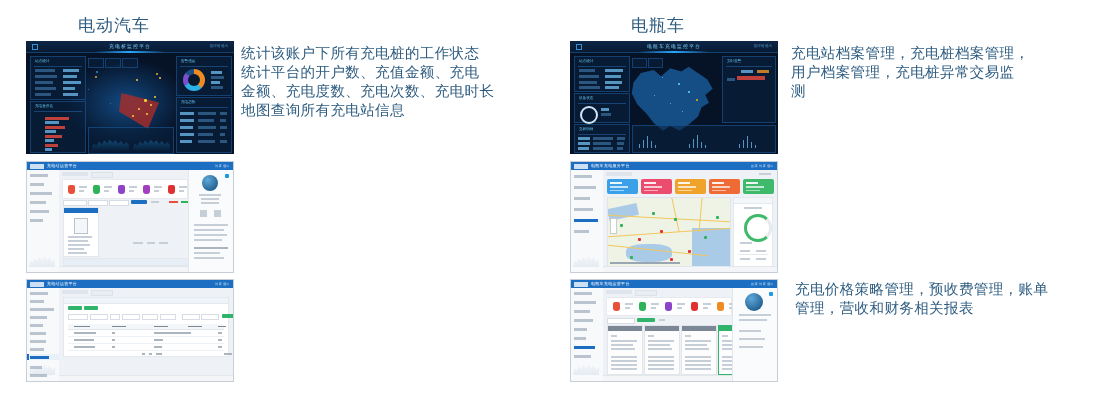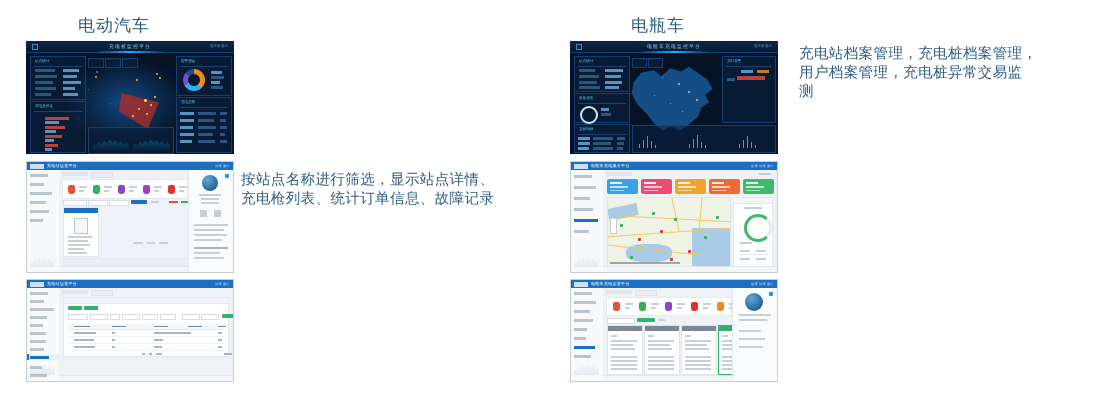--- a/index.html
+++ b/index.html
@@ -217,20 +217,24 @@
       </div>
 
       <div class="panel" style="left:62px;top:86px;width:84px;height:25px;">
         <div class="spark" style="left:3px;top:7px;width:37px;height:16px;"></div>
         <div class="spark" style="left:44px;top:7px;width:37px;height:16px;"></div>
       </div>
 
     </div>
   </div>
 
+  <div class="desc" style="left:241px;top:44px;width:310px;">统计该账户下所有充电桩的工作状态
+统计平台的开户数、充值金额、充电
+金额、充电度数、充电次数、充电时长
+地图查询所有充电站信息</div>
 
   <div class="shot light" style="left:26px;top:161px;width:208px;height:112px;">
     <div class="lt">
       <div class="lt-head">
         <div class="lt-logo"></div>
         <div class="lt-brand">充电站运营平台</div>
         <div class="lt-right">设置 退出</div>
       </div>
       <div class="lt-side">
         <div class="sb-item" style="top:4px;width:18px;"></div>
@@ -306,22 +310,20 @@
         <div class="sline" style="left:5px;top:59px;width:30px;"></div>
         <div class="sline" style="left:5px;top:64px;width:33px;"></div>
         <div class="sline" style="left:5px;top:69px;width:28px;"></div>
         <div class="sline" style="left:5px;top:77px;width:34px;background:#aab5c0;"></div>
         <div class="sline" style="left:5px;top:82px;width:26px;"></div>
         <div class="sline" style="left:5px;top:87px;width:30px;"></div>
       </div>
     </div>
   </div>
 
-  <div class="desc" style="left:241px;top:170px;width:310px;">按站点名称进行筛选，显示站点详情、
-充电枪列表、统计订单信息、故障记录</div>
 
   <div class="shot light" style="left:26px;top:279px;width:208px;height:103px;">
     <div class="lt">
       <div class="lt-head">
         <div class="lt-logo"></div>
         <div class="lt-brand">充电站运营平台</div>
         <div class="lt-right">设置 退出</div>
       </div>
       <div class="lt-side">
         <div class="sb-item" style="top:4px;width:18px;"></div>
@@ -477,21 +479,21 @@
         <div class="row b" style="left:72px;top:19px;width:1.4px;height:3px;"></div>
         <div class="row b" style="left:106px;top:18px;width:1.4px;height:4px;"></div>
         <div class="row b" style="left:110px;top:14px;width:1.4px;height:8px;"></div>
         <div class="row b" style="left:114px;top:10px;width:1.4px;height:12px;"></div>
         <div class="row b" style="left:118px;top:16px;width:1.4px;height:6px;"></div>
         <div class="row b" style="left:122px;top:19px;width:1.4px;height:3px;"></div>
       </div>
     </div>
   </div>
 
-  <div class="desc" style="left:240px;top:44px;width:310px;">充电站档案管理，充电桩档案管理，
+  <div class="desc" style="left:232px;top:44px;width:310px;">充电站档案管理，充电桩档案管理，
 用户档案管理，充电桩异常交易监
 测</div>
 
   <div class="shot light" style="left:11px;top:161px;width:208px;height:112px;">
     <div class="lt">
       <div class="lt-head">
         <div class="lt-logo"></div>
         <div class="lt-brand">电瓶车充电服务平台</div>
         <div class="lt-right">配置 设置 退出</div>
       </div>
@@ -684,13 +686,15 @@
         <div class="badge" style="right:4px;top:4px;"></div>
         <div class="sline" style="left:6px;top:26px;width:32px;"></div>
         <div class="sline" style="left:6px;top:31px;width:28px;"></div>
         <div class="sline" style="left:6px;top:42px;width:22px;"></div>
         <div class="sline" style="left:6px;top:50px;width:26px;"></div>
         <div class="sline" style="left:6px;top:58px;width:24px;"></div>
       </div>
     </div>
   </div>
 
+  <div class="desc" style="left:236px;top:280px;width:310px;">充电价格策略管理，预收费管理，账单
+管理，营收和财务相关报表</div>
 </div>
 
 </body></html>

